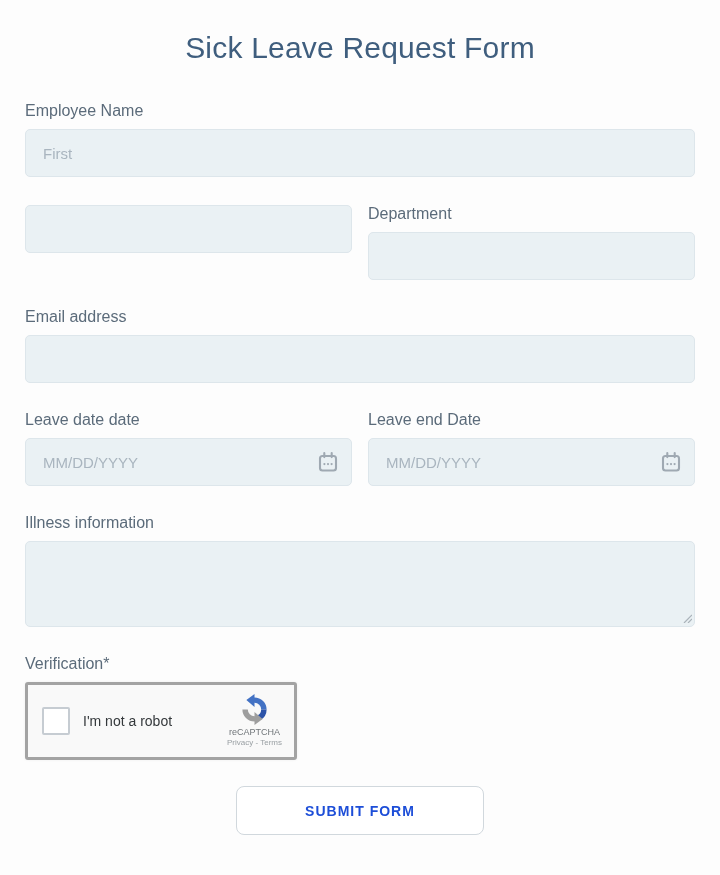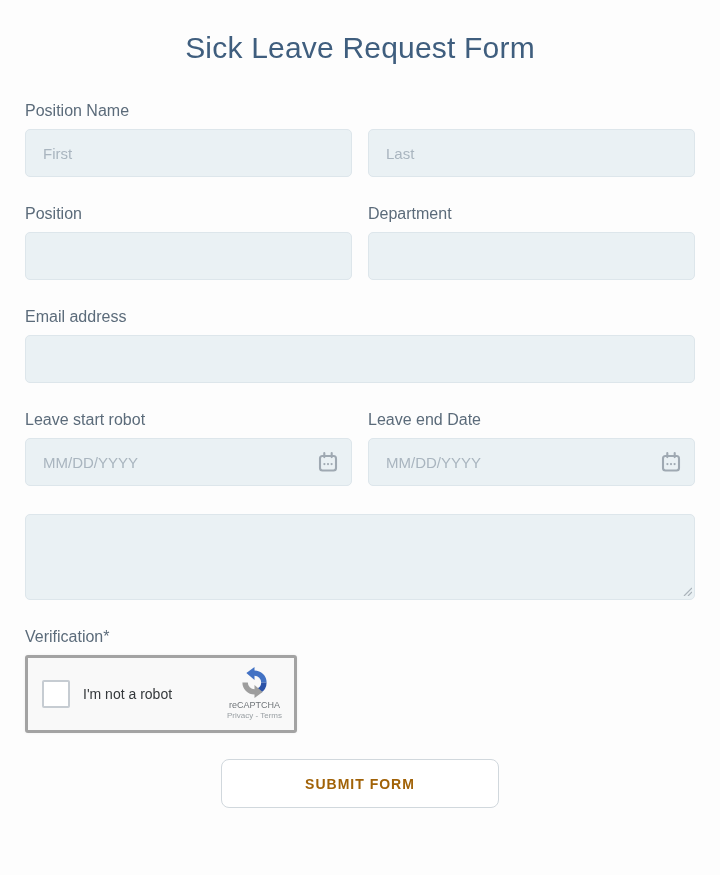--- a/index.html
+++ b/index.html
@@ -111,74 +111,70 @@
   .recaptcha-logo { width: 31px; height: 31px; margin-bottom: 2px; }
   .recaptcha-brand-name { font-size: 9px; color: #707579; }
   .recaptcha-links { font-size: 8px; color: #9aa0a4; text-decoration: none; cursor: pointer; }
 
   .submit-row {
     margin-top: 26px;
     display: flex;
     justify-content: center;
   }
   .submit-button {
-    width: 278px;
+    width: 248px;
     height: 49px;
     background: #ffffff;
     border: 1px solid #d1d8dd;
     border-radius: 8px;
     font-family: "Liberation Sans", sans-serif;
     font-size: 14px;
     font-weight: bold;
     letter-spacing: 1px;
-    color: #a16207;
+    color: #1d4ed8;
     cursor: pointer;
   }
 </style>
 </head>
 <body>
 
 <div class="page">
 
   <h1 class="form-title">Sick Leave Request Form</h1>
 
   <div class="field">
-    <span class="field-label">Position Name</span>
+    <span class="field-label">Employee Name</span>
     <div class="row">
       <div class="col">
         <input type="text" class="text-input" placeholder="First" style="">
       </div>
-      <div class="col">
-        <input type="text" class="text-input" placeholder="Last" style="">
-      </div>
     </div>
   </div>
 
   <div class="field">
     <div class="row">
       <div class="col">
-        <span class="field-label">Position</span>
         <input type="text" class="text-input" style="">
       </div>
       <div class="col">
         <span class="field-label">Department</span>
         <input type="text" class="text-input" style="">
       </div>
     </div>
   </div>
 
   <div class="field">
     <span class="field-label">Email address</span>
     <input type="text" class="text-input" style="">
   </div>
 
   <div class="field">
     <div class="row">
       <div class="col">
-        <span class="field-label">Leave start robot</span>
+        <span class="field-label">Leave date date</span>
         <div class="date-wrap">
           <input type="text" class="text-input" placeholder="MM/DD/YYYY" style="">
           <svg class="calendar-icon" viewBox="0 0 20 21">
             <rect x="2" y="4.5" width="16" height="14.5" rx="2.5" fill="none" stroke="#9fa9b2" stroke-width="2.1"></rect>
             <line x1="6.3" y1="1.6" x2="6.3" y2="5.6" stroke="#9fa9b2" stroke-width="2.1" stroke-linecap="round"></line>
             <line x1="13.7" y1="1.6" x2="13.7" y2="5.6" stroke="#9fa9b2" stroke-width="2.1" stroke-linecap="round"></line>
             <circle cx="6.4" cy="12.6" r="1.1" fill="#9fa9b2"></circle>
             <circle cx="10" cy="12.6" r="1.1" fill="#9fa9b2"></circle>
             <circle cx="13.6" cy="12.6" r="1.1" fill="#9fa9b2"></circle>
           </svg>
@@ -195,20 +191,21 @@
             <circle cx="6.4" cy="12.6" r="1.1" fill="#9fa9b2"></circle>
             <circle cx="10" cy="12.6" r="1.1" fill="#9fa9b2"></circle>
             <circle cx="13.6" cy="12.6" r="1.1" fill="#9fa9b2"></circle>
           </svg>
         </div>
       </div>
     </div>
   </div>
 
   <div class="field">
+    <span class="field-label">Illness information</span>
     <div class="textarea-wrap">
       <textarea class="textarea-input" style=""></textarea>
       <svg class="resize-grip" viewBox="0 0 10 10">
         <line x1="2" y1="10" x2="10" y2="2" stroke="#aab3ba" stroke-width="1.2"></line>
         <line x1="6" y1="10" x2="10" y2="6" stroke="#aab3ba" stroke-width="1.2"></line>
       </svg>
     </div>
   </div>
 
   <div class="field verification-field">

